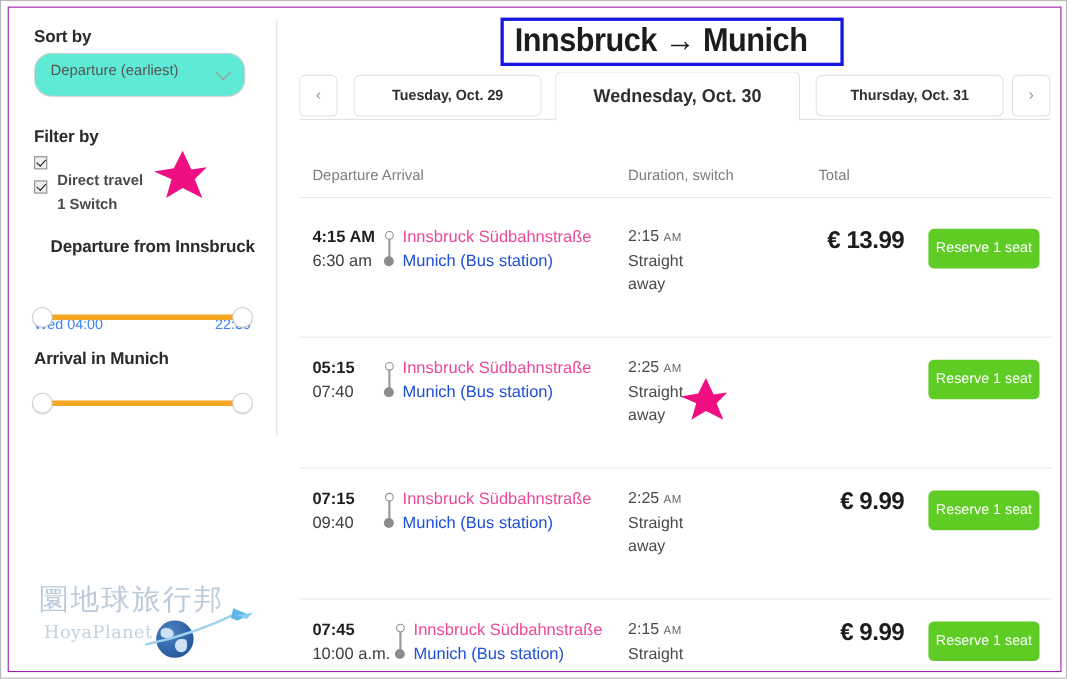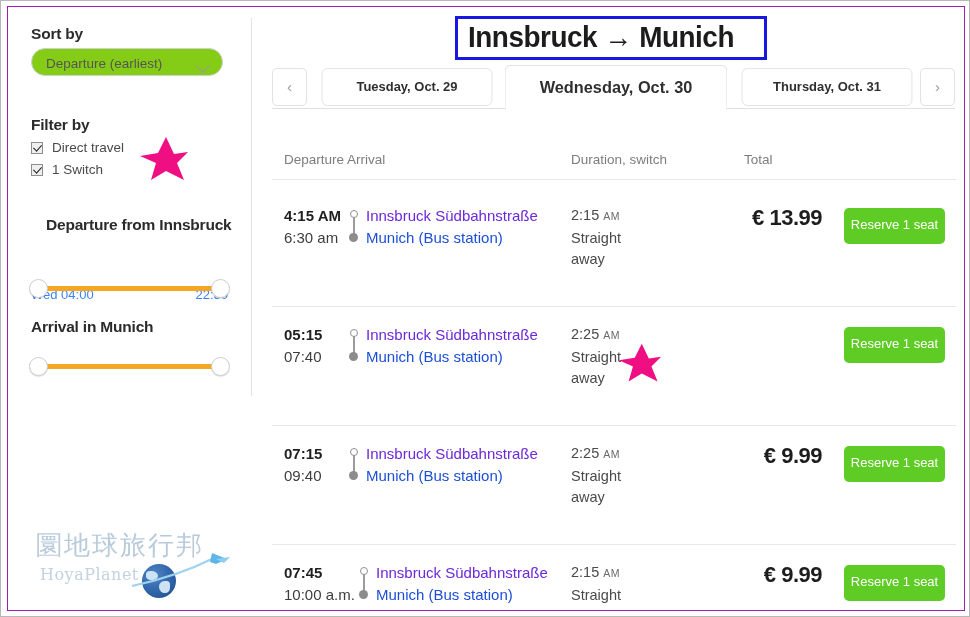--- a/index.html
+++ b/index.html
@@ -57,25 +57,25 @@
     line-height: 19px;
   }
   .sort-heading { left: 23px; top: 17px; }
   .filter-heading { left: 23px; top: 108px; }
   .dep-heading { left: 38px; top: 208px; width: 210px; }
   .arr-heading { left: 23px; top: 310px; width: 210px; }
 
   .select-box {
     position: absolute;
     left: 23px; top: 41px;
-    width: 192px; height: 28px;
+    width: 192px; height: 40px;
     box-sizing: border-box;
     border: 1px solid #d0d0d0;
     border-radius: 16px;
-    background: #84cc16;
+    background: #5eead4;
   }
   .select-label {
     position: absolute;
     left: 14px; top: 7px;
     font-size: 13.5px;
     color: #555;
   }
   .chev {
     position: absolute;
     right: 14px; top: 12px;
@@ -105,22 +105,23 @@
     content: "";
     position: absolute;
     left: 3px; top: 0px;
     width: 4px; height: 7px;
     border-right: 1.8px solid #222;
     border-bottom: 1.8px solid #222;
     transform: rotate(42deg);
   }
   .cblabel {
     position: absolute;
-    left: 21px; top: 0;
-    white-space: nowrap;
+    left: 21px; top: 16px;
+    white-space: nowrap;
+    font-weight: bold;
   }
   .range-labels {
     position: absolute;
     left: 23px;
     width: 197px;
     font-size: 13px;
     color: #3b82f6;
     margin-top: 24px;
   }
   .range-labels .lo { float: left; }
@@ -361,21 +362,21 @@
     position: absolute;
     left: 1px; top: 23px;
     width: 9px; height: 9px;
     border-radius: 50%;
     background: #8c8c8c;
   }
   .r-stop1 {
     position: absolute;
     left: 114px; top: 19px;
     font-size: 15px;
-    color: #6d28d9;
+    color: #ec4899;
     white-space: nowrap;
   }
   .r-stop2 {
     position: absolute;
     left: 114px; top: 41px;
     font-size: 15px;
     color: #1d4ed8;
     white-space: nowrap;
   }
   .r-dur {

